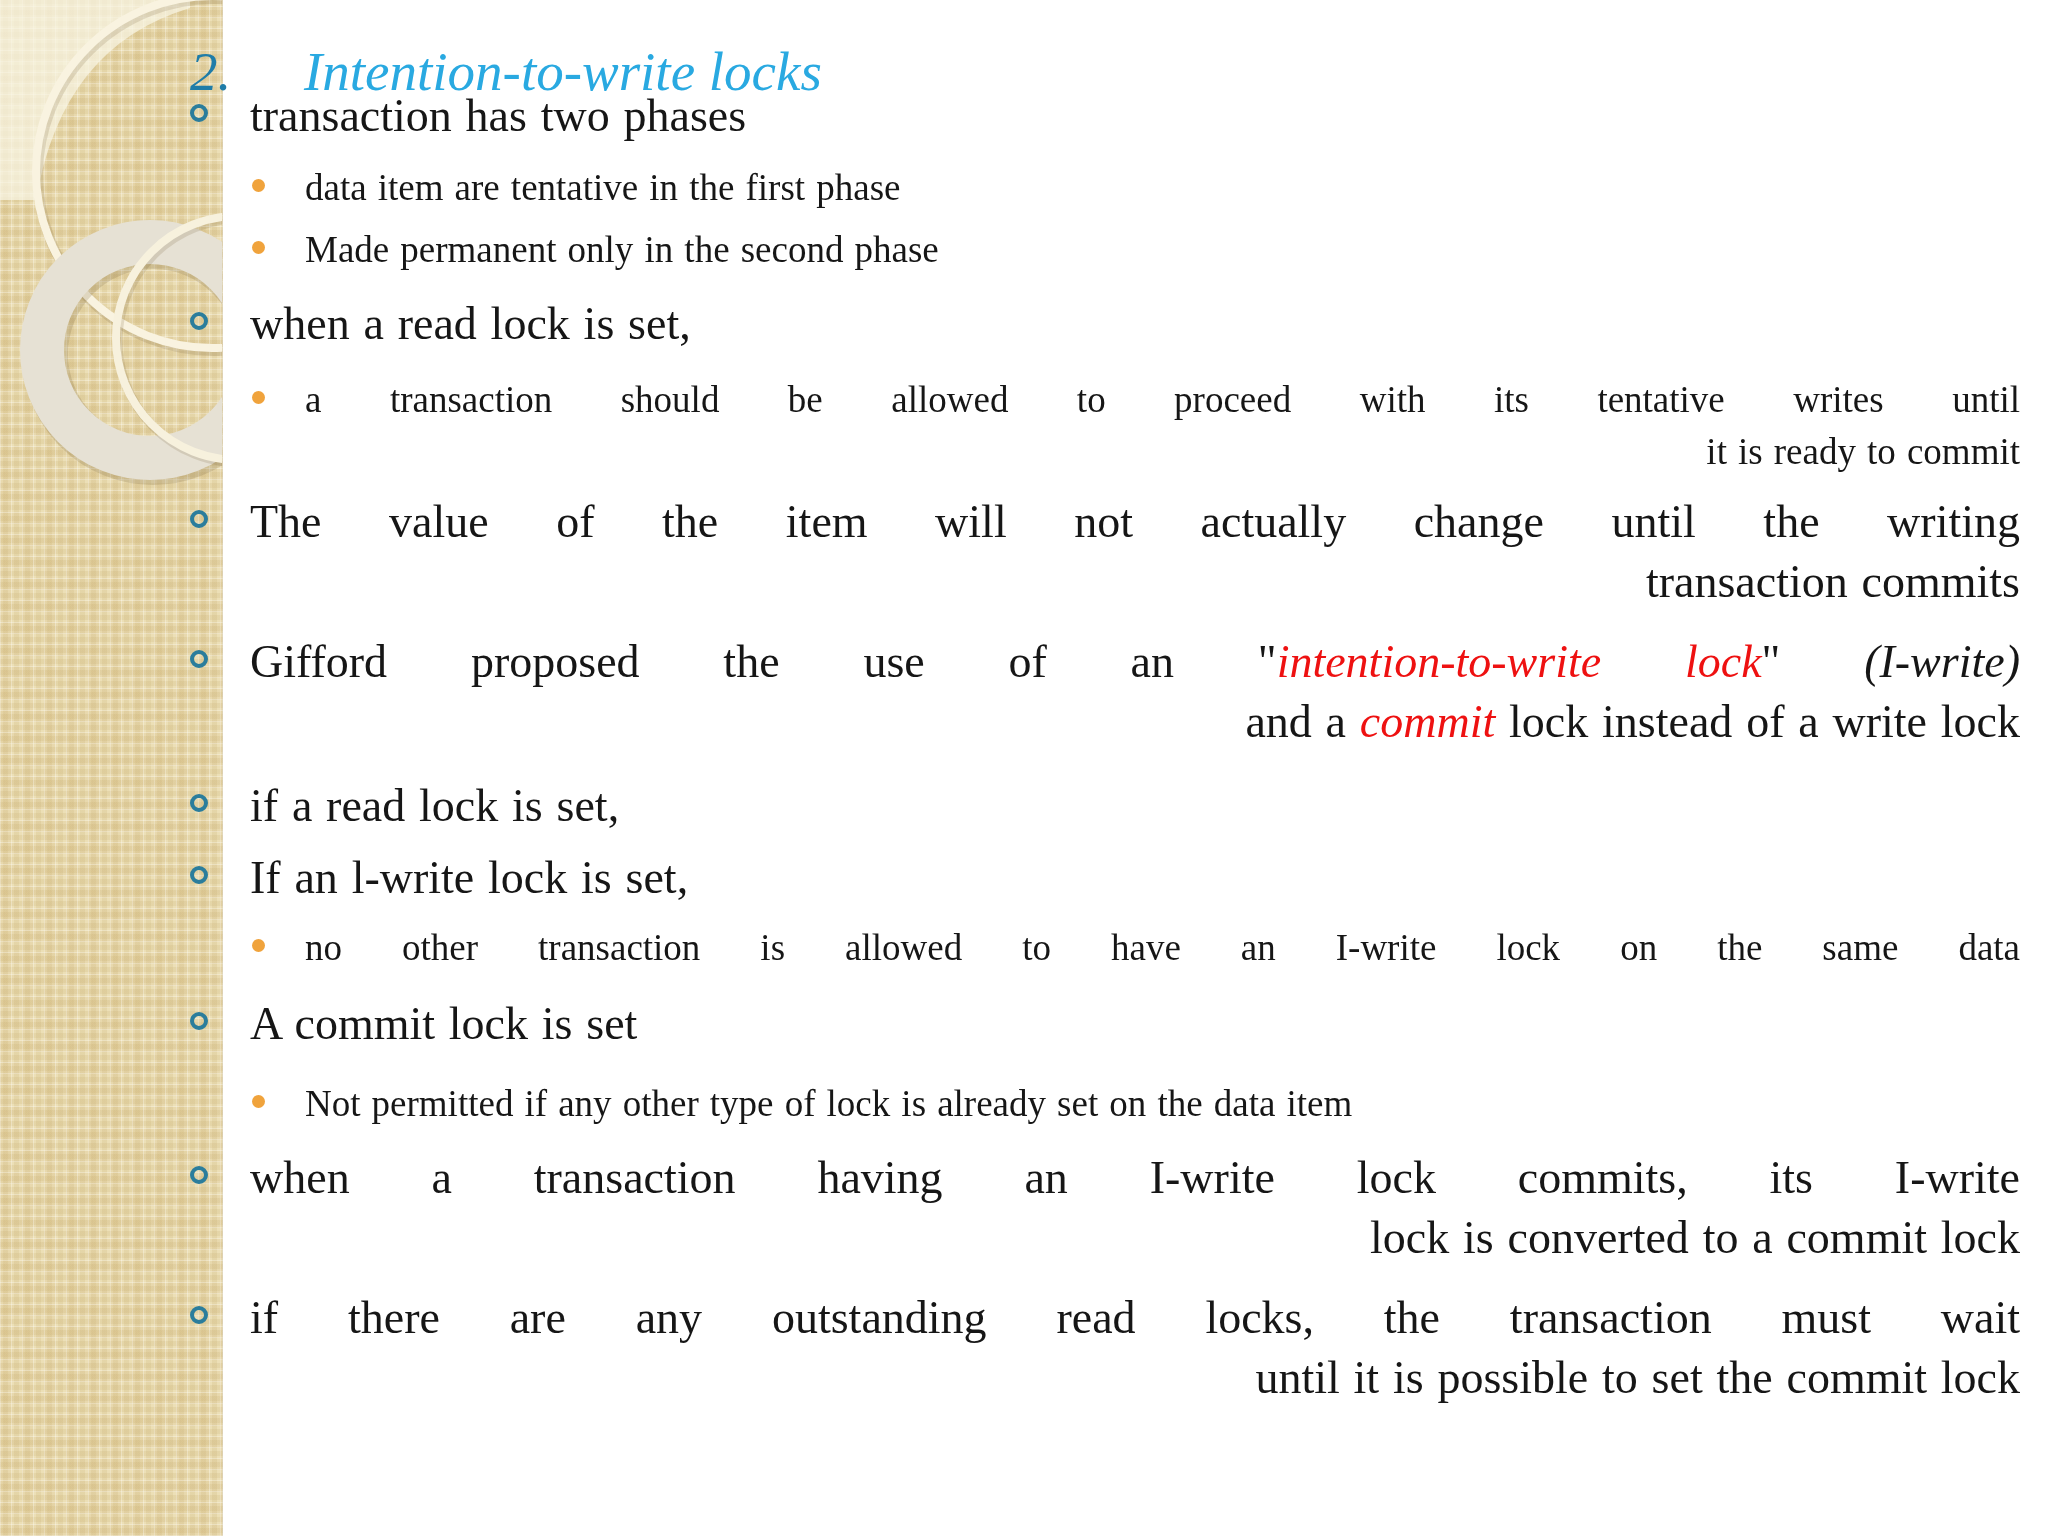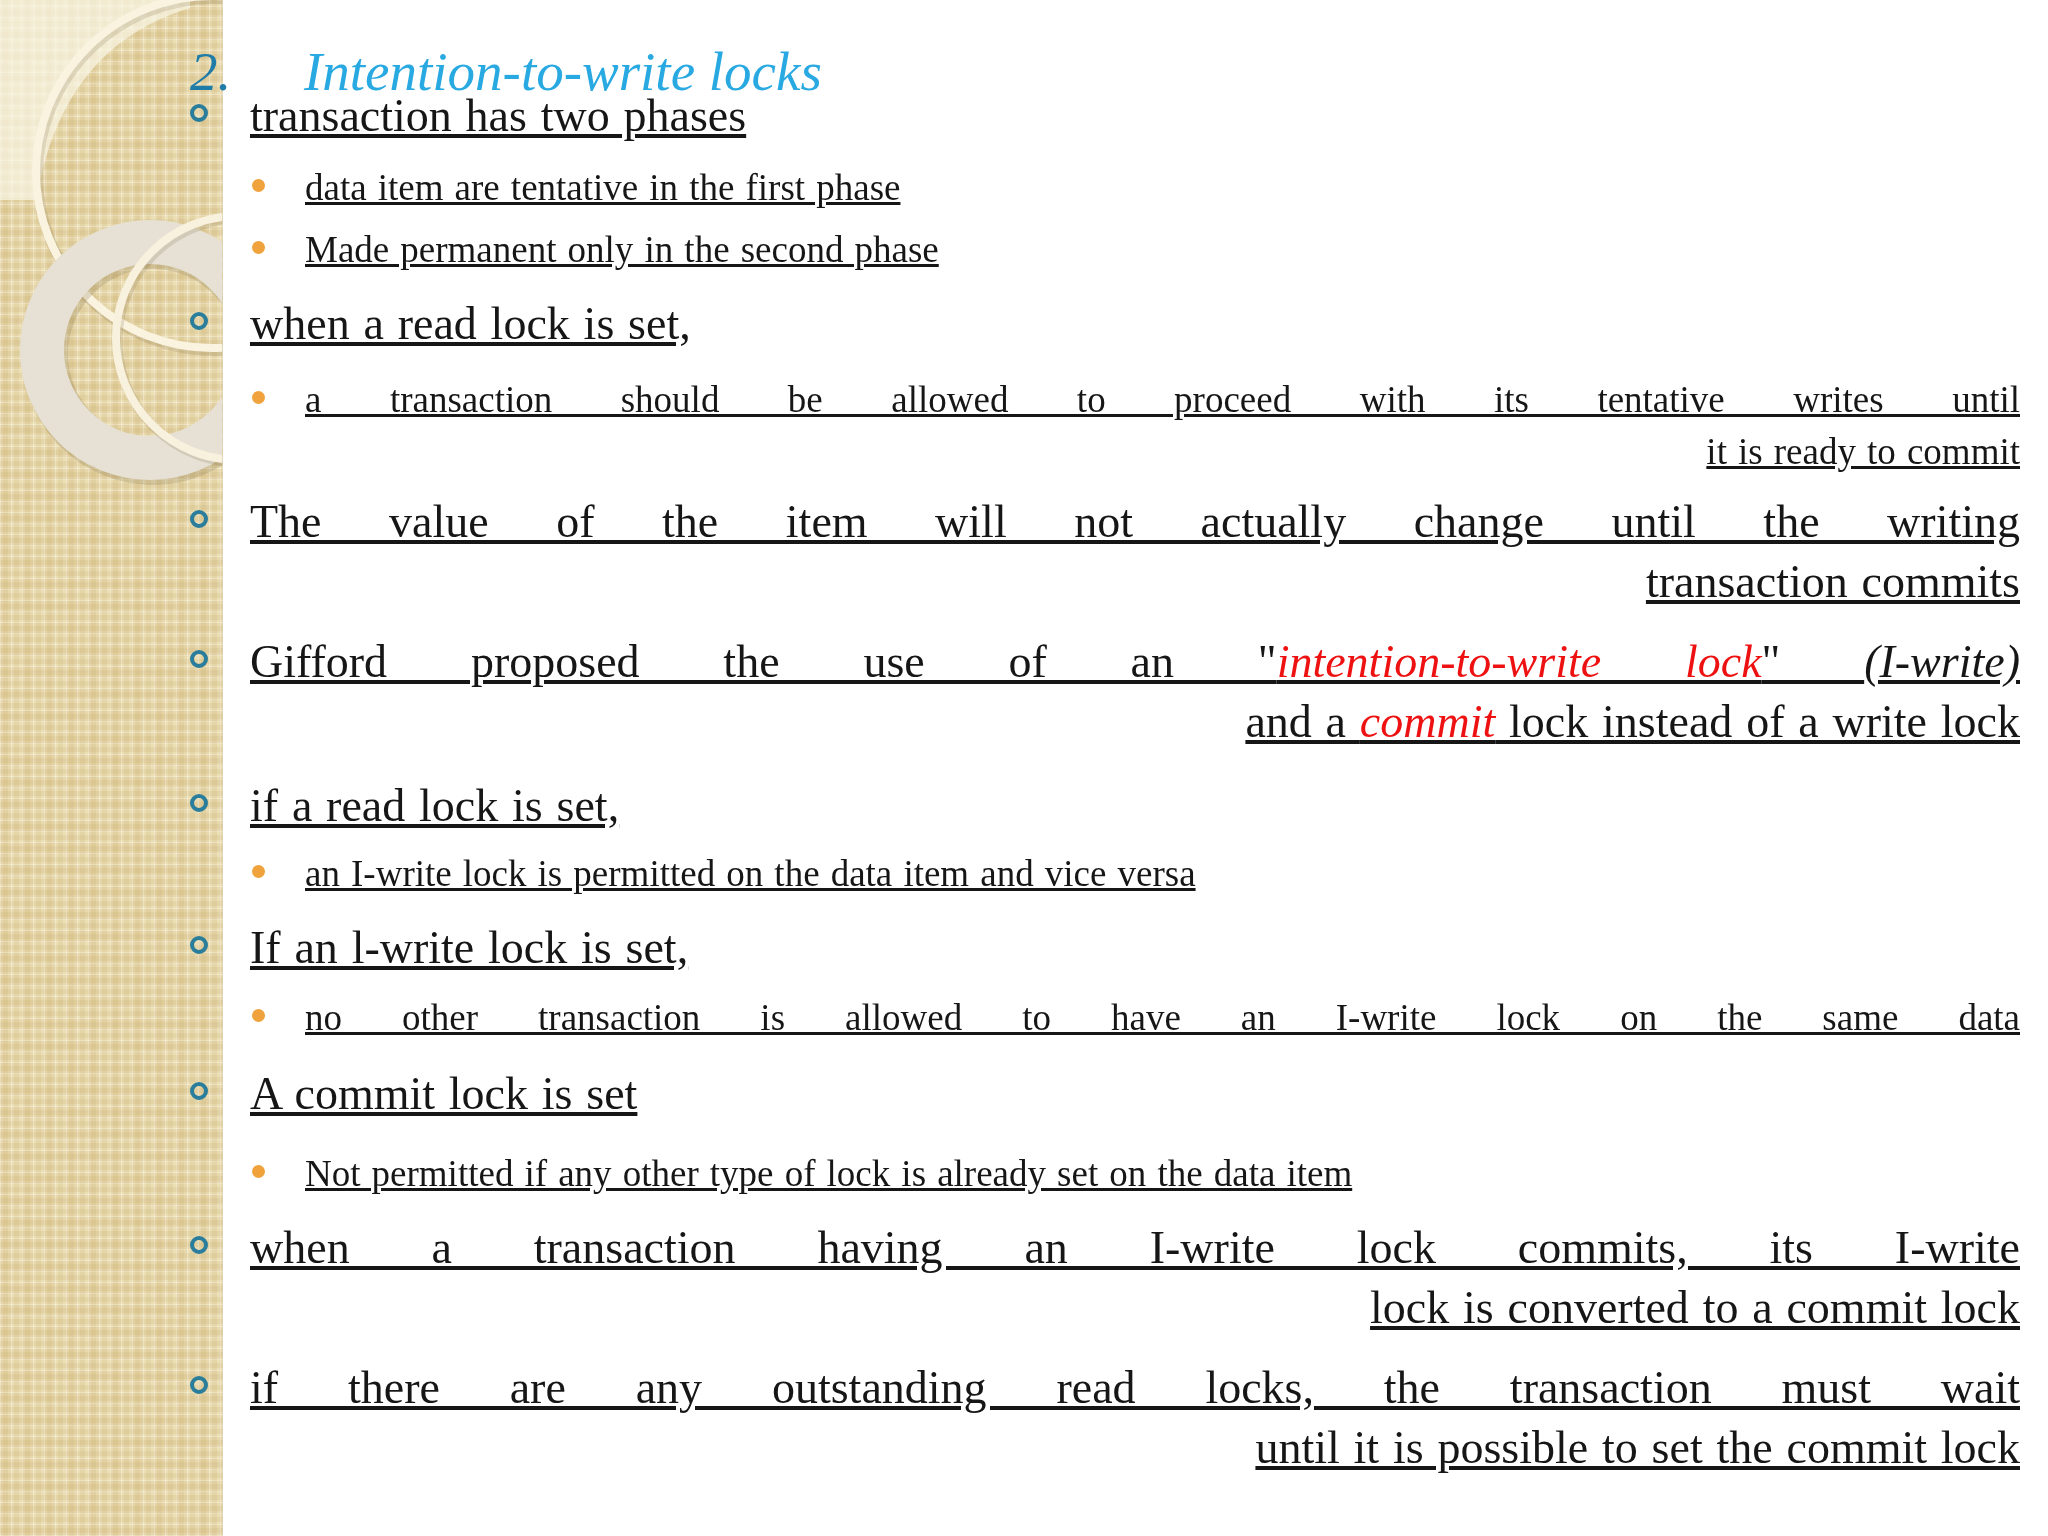--- a/index.html
+++ b/index.html
@@ -40,21 +40,21 @@
     height:72px;
     margin-bottom:14px;
     font-style:italic;
     font-size:55px;
     line-height:72px;
   }
   .title-number{color:var(--title-number,#1f7ca8);width:70px;flex:none;}
   .title-gap{width:44px;flex:none;}
   .title-text{color:var(--title-text,#29a9e1);margin-top:36px;}
 
-  .item{position:relative;word-spacing:0.05em;text-decoration:underline;}
+  .item{position:relative;word-spacing:0.05em;}
   .p1{font-size:46px;line-height:60px;}
   .p2{font-size:37px;line-height:52px;padding-left:55px;}
 
   
   .b1{
     position:absolute;left:-60px;top:18px;
     width:18px;height:18px;box-sizing:border-box;
     border:4px solid var(--bullet-l1,#2b7d9c);
     border-radius:50%;
     background:transparent;
@@ -138,24 +138,20 @@
       <span class="b1"></span>
       <div class="jline"><span>Gifford proposed the use of an "</span><span class="red">intention-to-write lock</span><span>" </span><span class="it">(I-write)</span></div>
       <div class="nline"><span>and a </span><span class="red">commit</span><span> lock instead of a write lock</span></div>
     </div>
 
     <div class="item p1" style="margin-bottom:12px">
       <span class="b1"></span>
       <span>if a read lock is set,</span>
     </div>
 
-    <div class="item p2" style="margin-bottom:18px">
-      <span class="b2"></span>
-      <span>an I-write lock is permitted on the data item and vice versa</span>
-    </div>
 
     <div class="item p1" style="margin-bottom:14px">
       <span class="b1"></span>
       <span>If an l-write lock is set,</span>
     </div>
 
     <div class="item p2" style="margin-bottom:20px">
       <span class="b2"></span>
       <div class="jline">no other transaction is allowed to have an I-write lock on the same data</div>
     </div>

